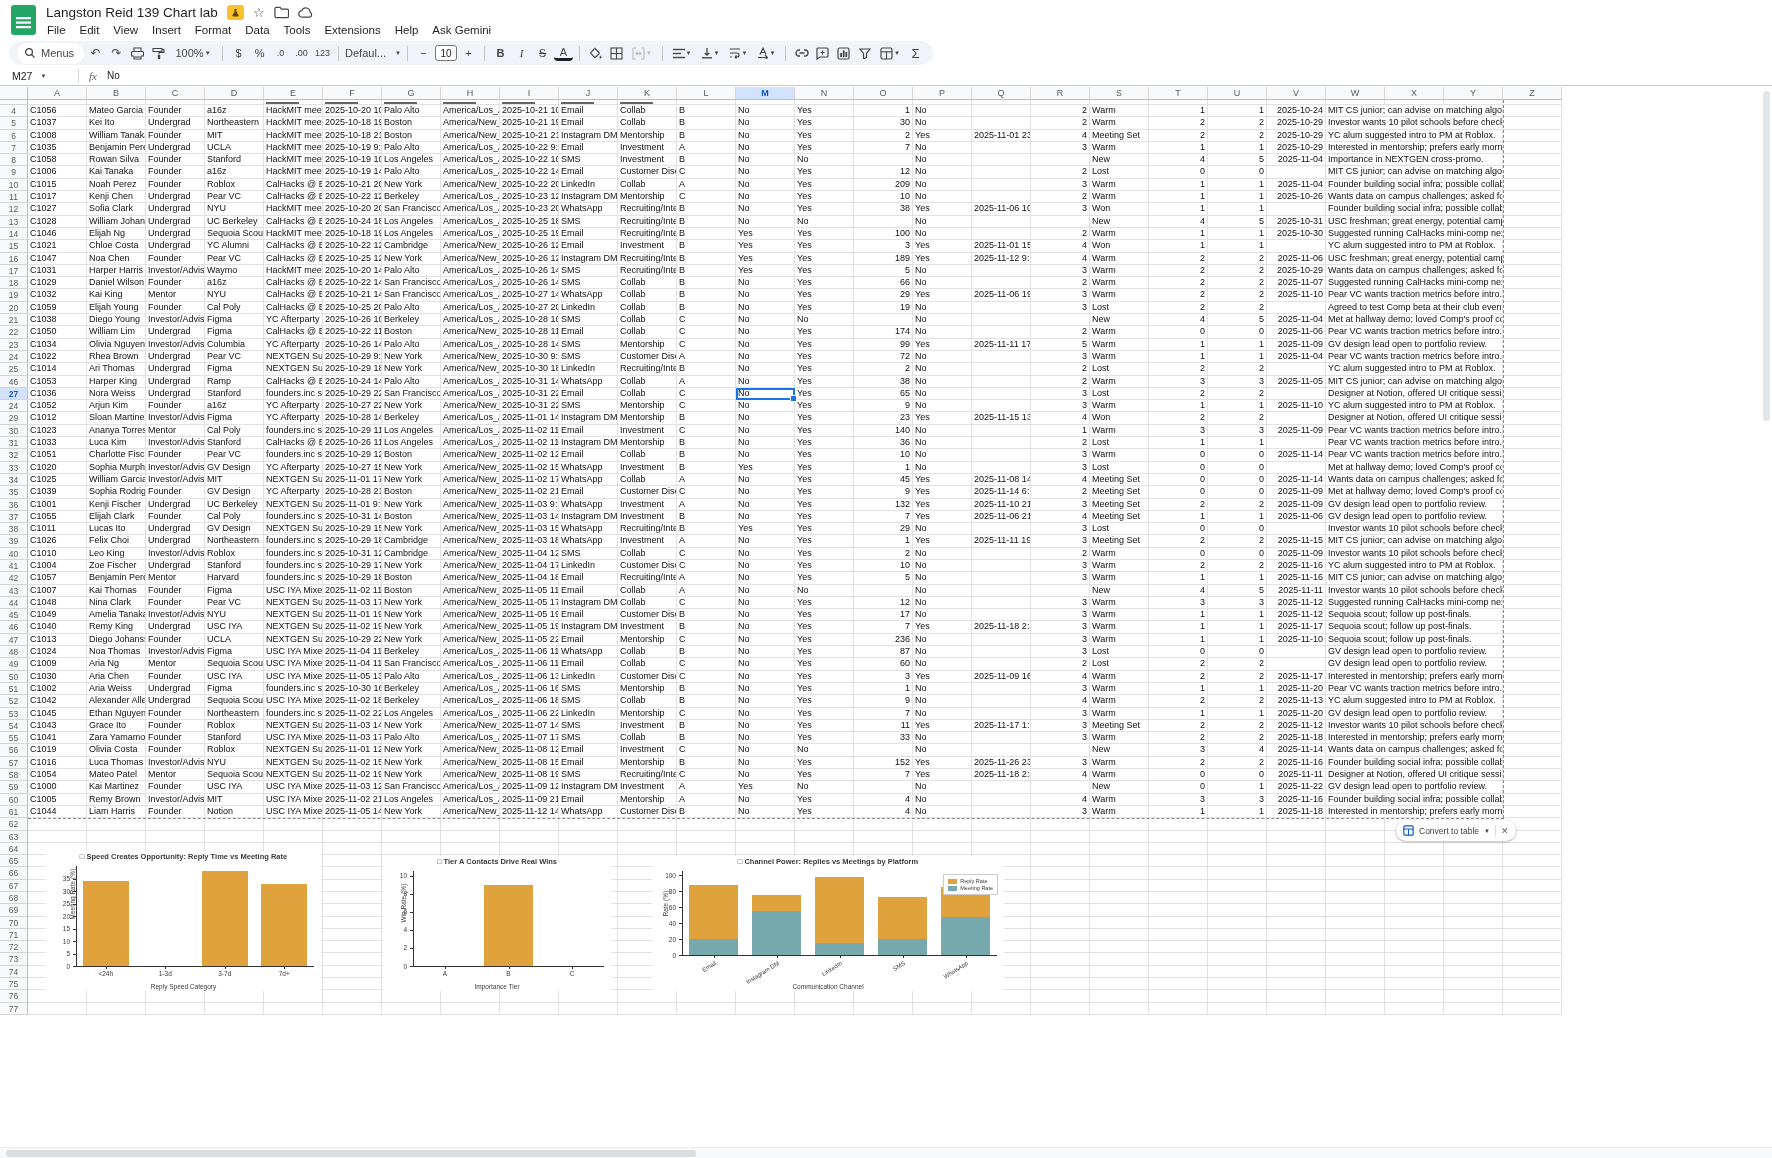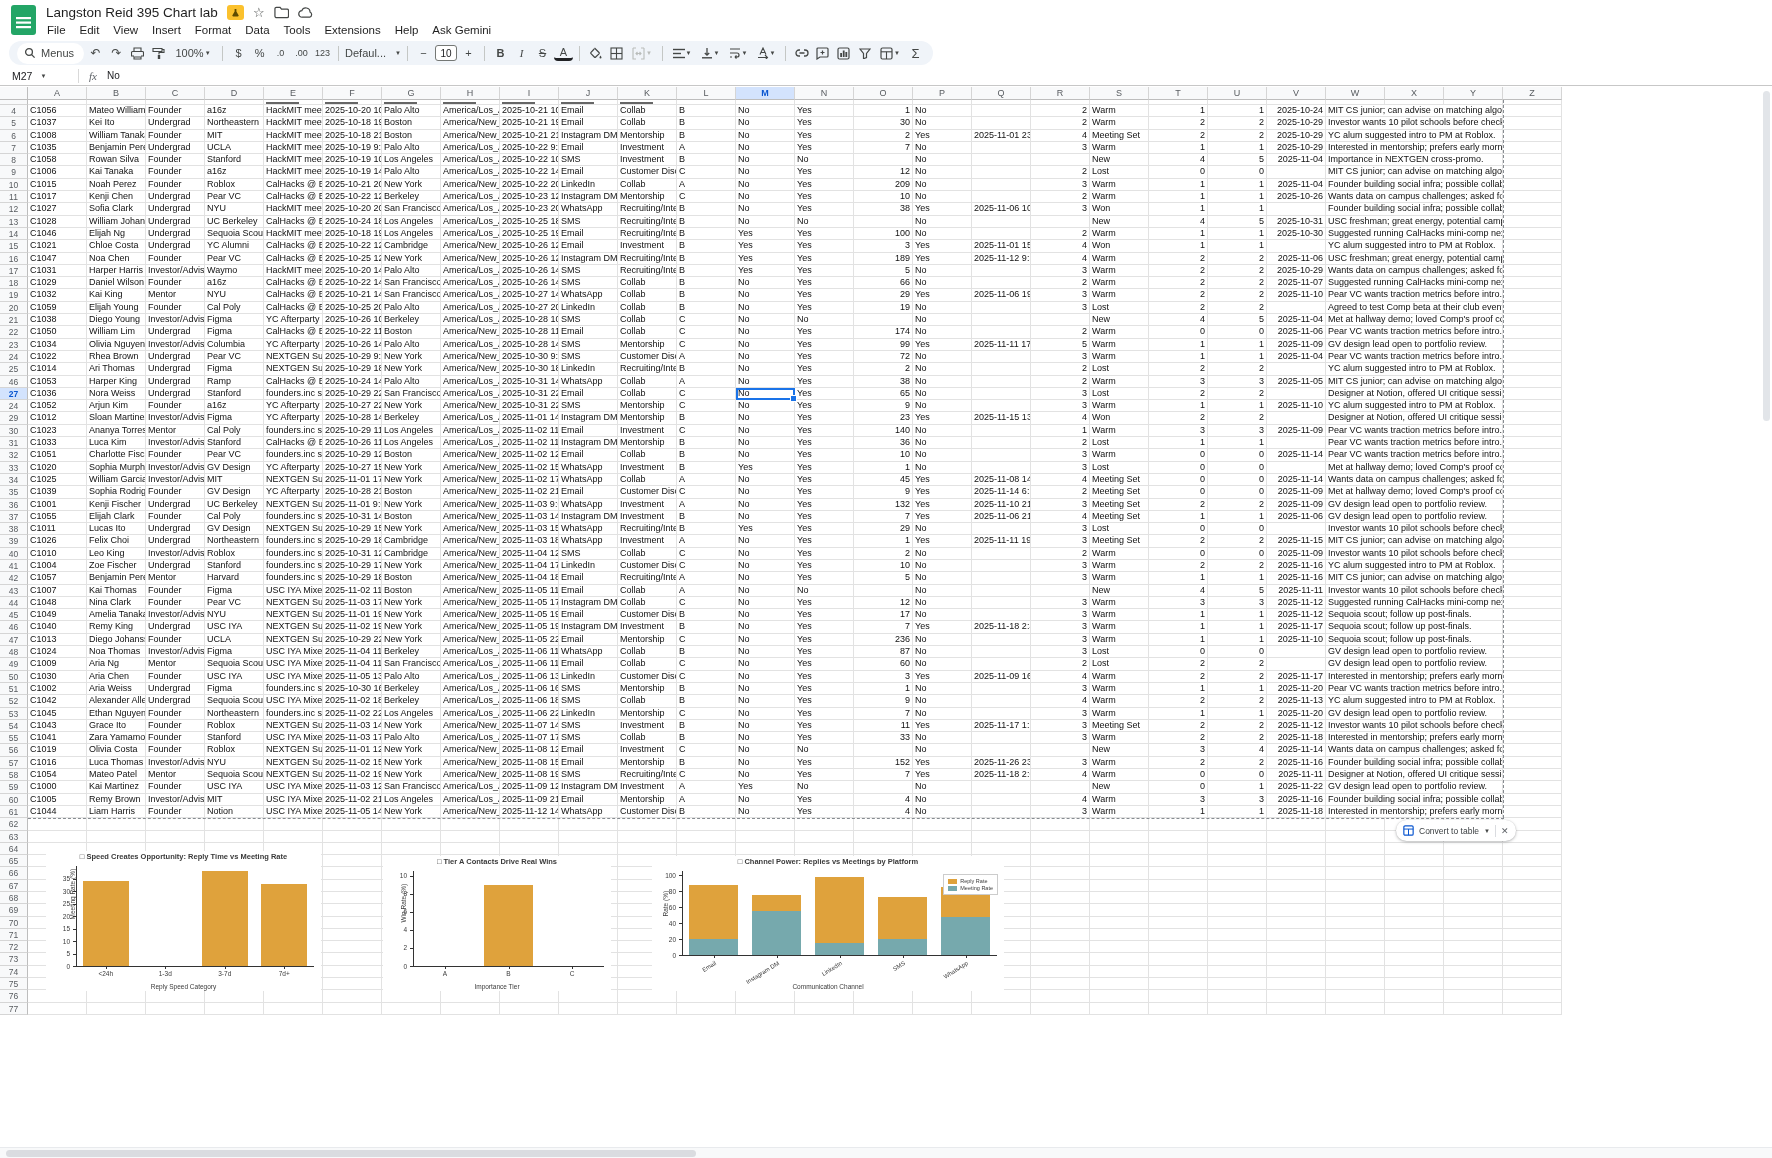--- a/index.html
+++ b/index.html
@@ -85,21 +85,21 @@
 
 <div id="topbar">
   <svg id="logo" viewBox="0 0 27 30">
     <rect x="1" y="0" width="25" height="30" rx="3" fill="#23a566"></rect>
     <rect x="6" y="12" width="15" height="2.2" fill="#fff"></rect>
     <rect x="6" y="16.5" width="15" height="2.2" fill="#fff"></rect>
     <rect x="6" y="21" width="15" height="2.2" fill="#fff"></rect>
     <rect x="12" y="12" width="2.2" height="11.2" fill="#23a566" opacity="0"></rect>
   </svg>
   <div id="title-icons">
-    <span class="tt">Langston Reid 395 Chart lab</span>
+    <span class="tt">Langston Reid 139 Chart lab</span>
     <span class="badge-labs">
       <svg viewBox="0 0 10 10">
           <path d="M4 1h2v3l2.4 4a1 1 0 0 1-.9 1.5H2.5A1 1 0 0 1 1.6 8L4 4z" fill="#5f4b00"></path>
         </svg>
     </span>
     <span class="ticon">☆</span>
     <svg width="15" height="13" viewBox="0 0 16 13">
       <path d="M1 2.5c0-.8.7-1.5 1.5-1.5h4l1.5 2h6c.8 0 1.5.7 1.5 1.5v6c0 .8-.7 1.5-1.5 1.5h-11C1.7 12 1 11.3 1 10.5z" fill="none" stroke="#444746" stroke-width="1.3"></path>
     </svg>
     <svg width="16" height="12" viewBox="0 0 17 12">
@@ -328,21 +328,21 @@
       <div class="c" style="height:5px"></div>
       <div class="c" style="height:5px"></div>
       <div class="c" style="height:5px"></div>
       <div class="c" style="height:5px"></div>
       <div class="c" style="height:5px"></div>
       <div class="c" style="height:5px"></div>
     </div>
     <div class="row">
       <div class="rnum">4</div>
       <div class="c">C1056</div>
-      <div class="c">Mateo William</div>
+      <div class="c">Mateo Garcia</div>
       <div class="c">Founder</div>
       <div class="c">a16z</div>
       <div class="c">HackMIT meetup</div>
       <div class="c">2025-10-20 10:4</div>
       <div class="c">Palo Alto</div>
       <div class="c">America/Los_Angeles</div>
       <div class="c">2025-10-21 10:4</div>
       <div class="c">Email</div>
       <div class="c">Collab</div>
       <div class="c">B</div>

